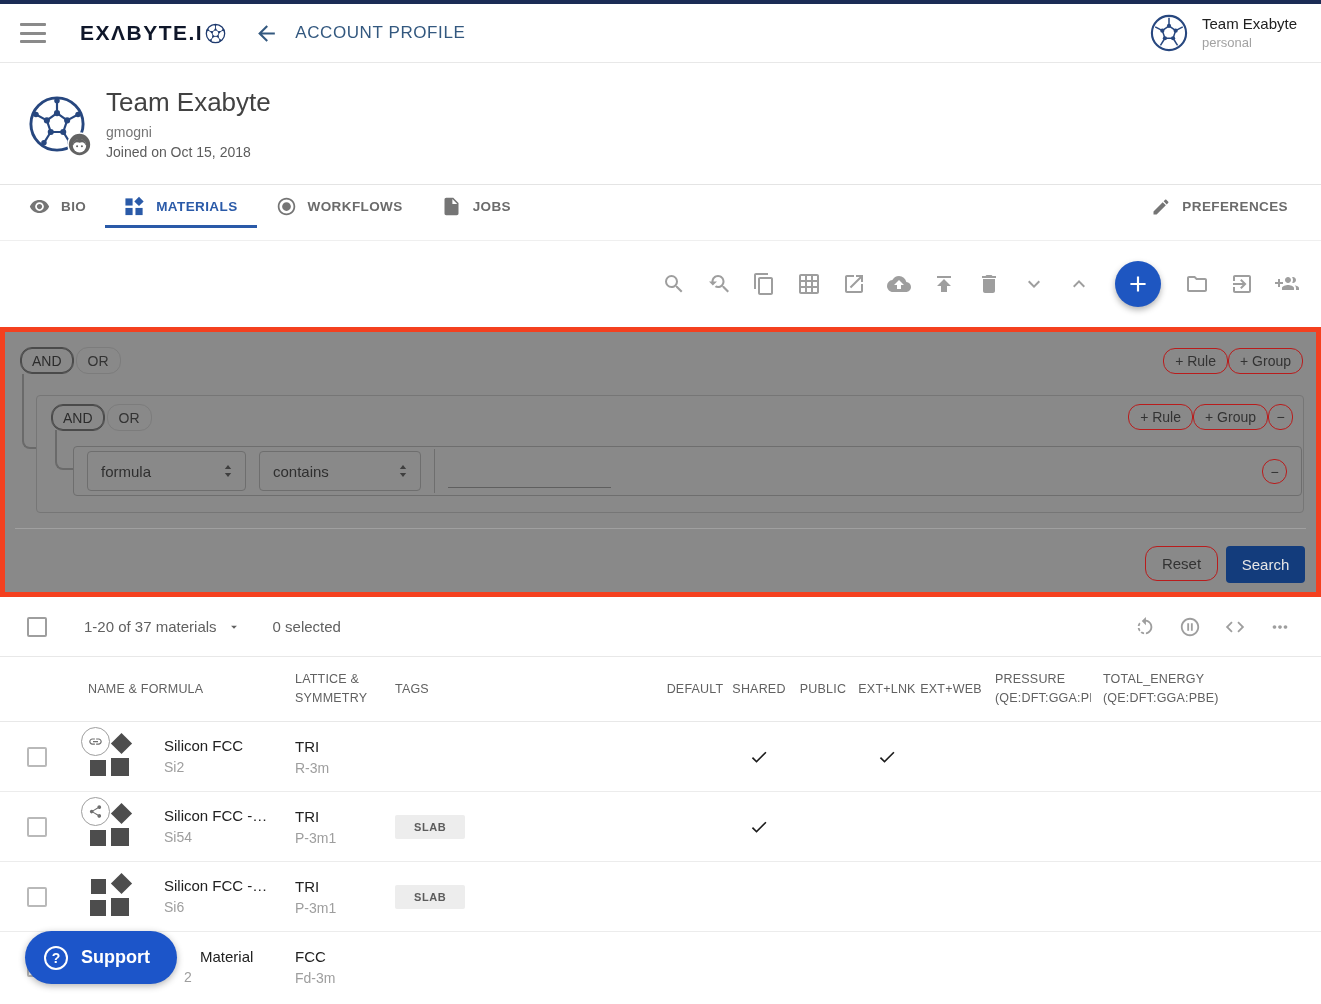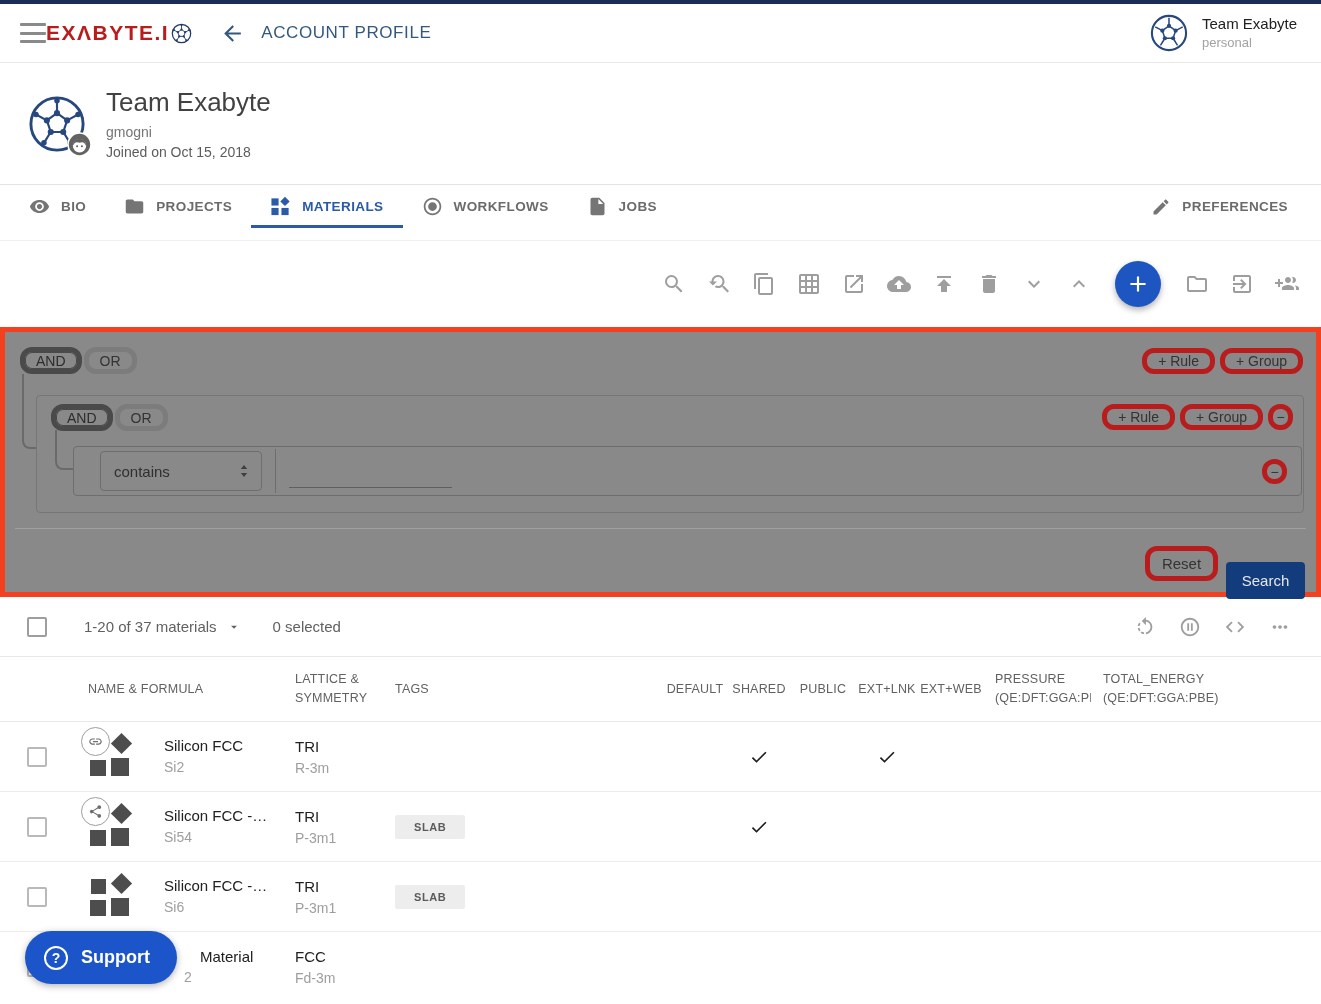--- a/index.html
+++ b/index.html
@@ -5,21 +5,21 @@
   * { box-sizing: border-box; margin: 0; padding: 0; }
   html,body { width:1321px; height:1004px; overflow:hidden; background:#fff;
     font-family:"Liberation Sans","DejaVu Sans",sans-serif; color:#212121; position:relative;}
 
   
   .topstrip { height:4px; background:#1b2c55; }
   .appbar { height:59px; display:flex; align-items:center; padding:0 24px 0 20px;
     border-bottom:1px solid #e8e8e8; background:#fff; }
   .menu-btn { width:26px; height:20px; display:flex; flex-direction:column; justify-content:space-between; cursor:pointer;}
   .menu-btn span { height:3px; background:#8a8a8a; border-radius:1px; }
-  .logo { display:flex; align-items:center; color:#b91c1c;
+  .logo { display:flex; align-items:center; margin-left:34px; color:#0f172a;
     font-weight:bold; font-size:21px; letter-spacing:1.5px; }
   .logo svg { margin-left:2px; }
   .back-arrow { margin-left:28px; display:flex; cursor:pointer;}
   .page-title { margin-left:16px; font-size:17px; color:#33587f; letter-spacing:.6px; }
   .appbar-right { margin-left:auto; display:flex; align-items:center; gap:14px; }
   .appbar-user { line-height:1.35; }
   .appbar-user .uname { font-size:15px; color:#212121; }
   .appbar-user .uctx  { font-size:13px; color:#a2a2a2; }
 
   
@@ -44,46 +44,46 @@
   .toolbar { height:86px; display:flex; align-items:center; justify-content:flex-end;
     padding-right:22px; gap:21px; background:#fff; }
   .ticon { width:24px; height:24px; fill:#9e9e9e; cursor:pointer; flex:none;}
   .fab { width:46px; height:46px; border-radius:50%; background:#1e56c1; display:flex;
     align-items:center; justify-content:center; box-shadow:0 3px 6px rgba(0,0,0,.3); cursor:pointer; margin:0 3px;}
   .fab svg { fill:#fff; }
 
   
   .qb { position:relative; height:270px; border:5px solid #f4401f; background:#898989; }
   .qbtn { display:inline-flex; align-items:center; justify-content:center; background:transparent;
-    border:5px solid #b91c1c; border-radius:12px; color:#333; font-size:14px; cursor:pointer;
+    border:1px solid #b91c1c; border-radius:12px; color:#333; font-size:14px; cursor:pointer;
     font-family:inherit; }
   .andor { position:absolute; display:flex; }
   .andor .qbtn { height:27px; padding:0 11px; }
   .andor .sel { border-color:#4a4a4a; box-shadow:inset 0 0 0 1px #4a4a4a; color:#2c2c2c; }
   .andor .qbtn + .qbtn { margin-left:2px; border-color:#7c7c7c; }
-  .qb-actions { position:absolute; display:flex; gap:5px; }
+  .qb-actions { position:absolute; display:flex; }
   .qb-actions .qbtn { height:26px; padding:0 11px; }
   .qb-actions .minus { width:25px; padding:0; }
   .qb-group { position:absolute; left:31px; right:12px; top:63px; height:118px;
     border:1px solid #767676; border-radius:4px; }
   .tree-line { position:absolute; border-left:2px solid #6a6a6a; border-bottom:2px solid #6a6a6a;
     border-bottom-left-radius:8px; }
   .rule-row { position:absolute; left:36px; right:1px; top:50px; height:50px;
     border:1px solid #6e6e6e; border-radius:4px; display:flex; align-items:center; padding-left:13px; }
   .qselect { width:159px; height:40px; border:1px solid #6e6e6e; border-radius:4px;
     display:flex; align-items:center; justify-content:space-between; padding:0 8px 0 13px;
     color:#2f2f2f; font-size:15px; cursor:pointer; }
   .qselect svg { fill:#3f3f3f; }
   .rule-sep { width:1px; height:44px; background:#6e6e6e; margin:0 13px; }
   .rule-input { width:163px; height:34px; background:transparent; border:none;
     border-bottom:1px solid #5f5f5f; outline:none; font-size:15px; color:#2f2f2f;}
   .rule-remove { position:absolute; right:14px; top:12px; }
   .qb-divider { position:absolute; left:10px; right:10px; top:196px; height:1px; background:#a0a0a0; }
   .reset-btn { position:absolute; right:98px; top:214px; width:73px; height:35px; font-size:15px; }
-  .search-btn { position:absolute; right:11px; top:230px; width:79px; height:37px;
+  .search-btn { position:absolute; right:11px; top:214px; width:79px; height:37px;
     background:#133c7c; border:none; border-radius:4px; color:#e6e6e6; font-size:15px; cursor:pointer;
     font-family:inherit;}
 
   
   .controls { height:60px; display:flex; align-items:center; border-bottom:1px solid #e8e8e8; }
   .cbox { width:20px; height:20px; border:2px solid #9e9e9e; border-radius:2px; background:#fff; flex:none; cursor:pointer;}
   .controls .cbox { margin-left:27px; }
   .range-label { margin-left:37px; font-size:15px; color:#616161; cursor:pointer; display:flex; align-items:center; gap:10px;}
   .range-label svg { fill:#616161; }
   .selected-label { margin-left:32px; font-size:15px; color:#616161; }
@@ -240,26 +240,20 @@
   </div>
 </div>
 
 <div class="tabs">
   <div class="tab">
     <svg width="21" height="21" viewBox="0 0 24 24">
         <path d="M12 4.5C7 4.5 2.73 7.61 1 12c1.73 4.39 6 7.5 11 7.5s9.27-3.11 11-7.5c-1.73-4.39-6-7.5-11-7.5zM12 17c-2.76 0-5-2.24-5-5s2.24-5 5-5 5 2.24 5 5-2.24 5-5 5zm0-8c-1.66 0-3 1.34-3 3s1.34 3 3 3 3-1.34 3-3-1.34-3-3-3z"></path>
       </svg>
     <span>BIO</span>
   </div>
-  <div class="tab">
-    <svg width="21" height="21" viewBox="0 0 24 24">
-        <path d="M10 4H4c-1.1 0-2 .9-2 2v12c0 1.1.9 2 2 2h16c1.1 0 2-.9 2-2V8c0-1.1-.9-2-2-2h-8l-2-2z"></path>
-      </svg>
-    <span>PROJECTS</span>
-  </div>
   <div class="tab active">
     <svg width="21" height="21" viewBox="0 0 22 22">
         <rect x="1.5" y="2.5" width="7.5" height="7.5"></rect>
         <rect x="1.5" y="12.5" width="7.5" height="7.5"></rect>
         <rect x="12" y="12.5" width="7.5" height="7.5"></rect>
         <polygon points="15.7,0.8 20.6,5.7 15.7,10.6 10.8,5.7"></polygon>
       </svg>
     <span>MATERIALS</span>
   </div>
   <div class="tab">
@@ -348,20 +342,27 @@
       <button class="qbtn">OR</button>
     </div>
     <div class="qb-actions" style="right:10px; top:8px;">
       <button class="qbtn">+ Rule</button>
       <button class="qbtn">+ Group</button>
       <button class="qbtn minus">−</button>
     </div>
     <div class="tree-line" style="left:18px; top:34px; width:18px; height:40px;"></div>
 
     <div class="rule-row">
+      <div class="qselect">
+        <span>formula</span>
+        <svg width="18" height="18" viewBox="0 0 24 24">
+            <path d="M12 4l4.2 5.2H7.8z"></path>
+            <path d="M12 20l-4.2-5.2h8.4z"></path>
+          </svg>
+      </div>
       <div style="width:13px;"></div>
       <div class="qselect" style="width:162px;">
         <span>contains</span>
         <svg width="18" height="18" viewBox="0 0 24 24">
             <path d="M12 4l4.2 5.2H7.8z"></path>
             <path d="M12 20l-4.2-5.2h8.4z"></path>
           </svg>
       </div>
       <div class="rule-sep"></div>
       <input class="rule-input" value="" style="">

